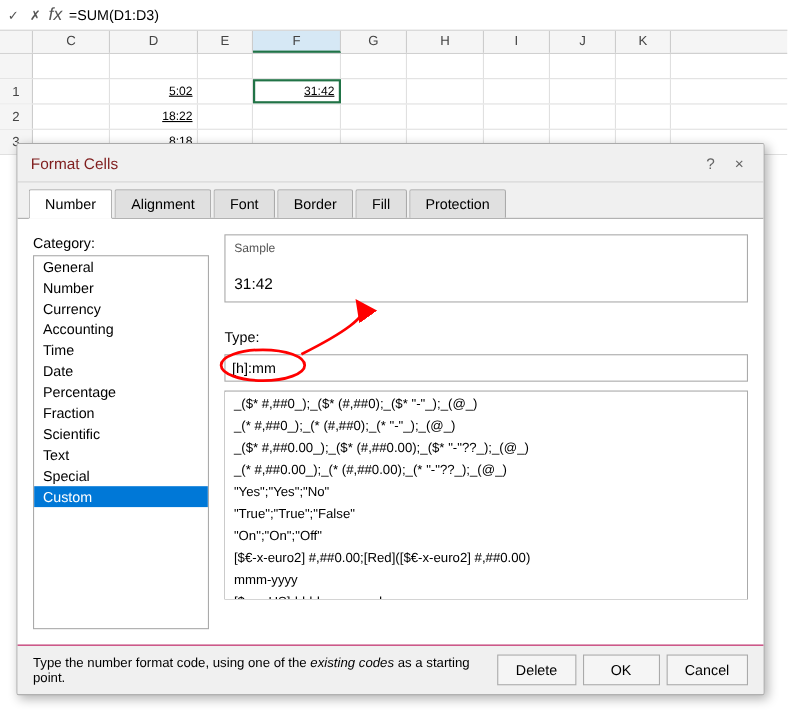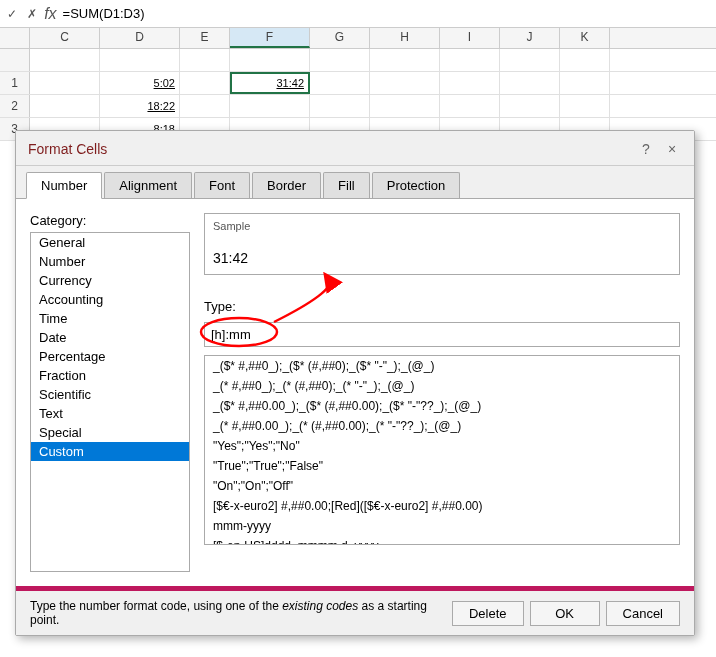--- a/index.html
+++ b/index.html
@@ -290,25 +290,24 @@
       border-left: 1px solid #ccc;
     }
     .format-list::-webkit-scrollbar-thumb {
       background: #c0c0c0;
       border: 1px solid #aaa;
     }
 
     
     .dialog-footer {
       background: #f0f0f0;
-      border-top: 5px solid #be185d;
+      border-top: 1px solid #be185d;
       padding: 8px 14px;
       display: flex;
       justify-content: space-between;
-      align-items: center;
     }
 
     .footer-hint {
       font-size: 12px;
       color: #000;
       max-width: 500px;
     }
 
     .footer-hint em {
       font-style: italic;

